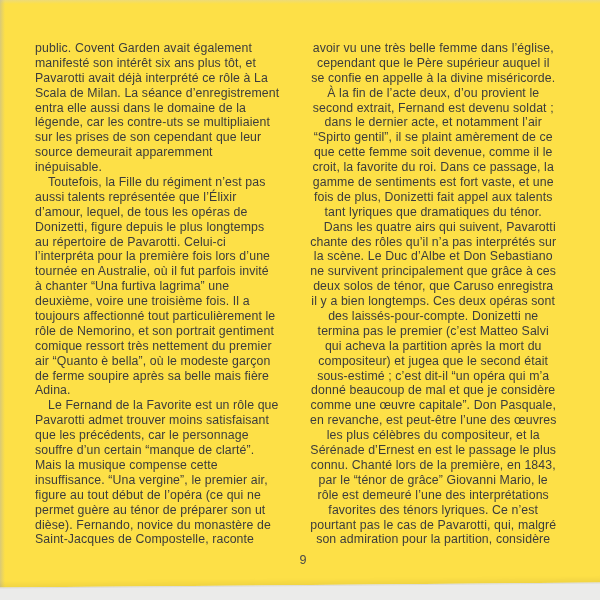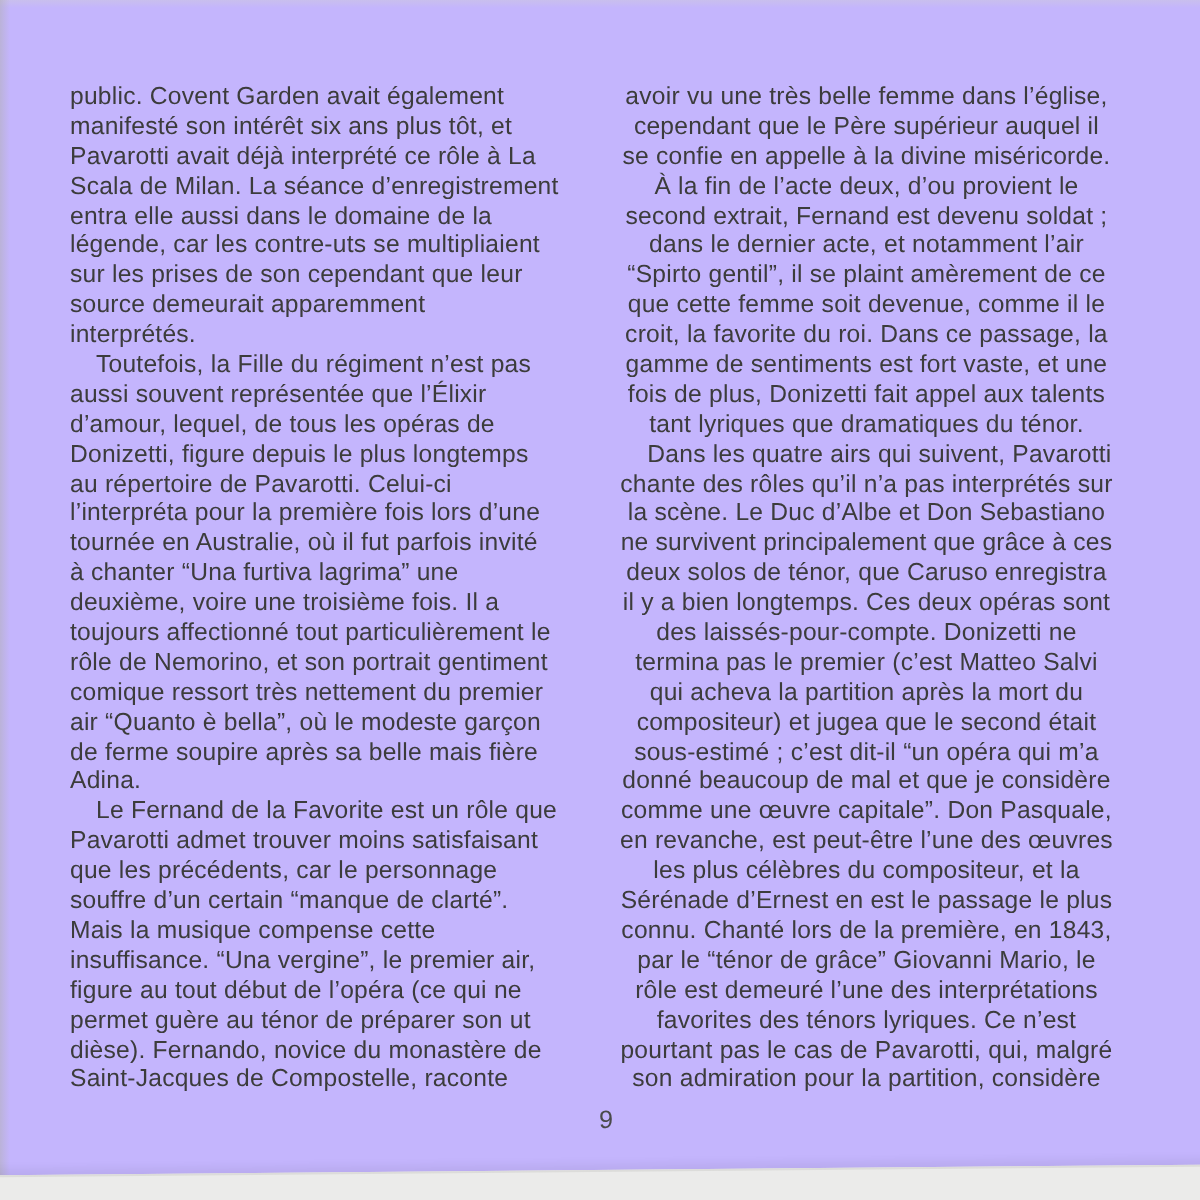--- a/index.html
+++ b/index.html
@@ -4,21 +4,21 @@
 <style>
   html, body { margin: 0; padding: 0; }
   body {
     width: 600px; height: 600px;
     background: #f4f4f3;
     font-family: "Liberation Sans", "DejaVu Sans", sans-serif;
   }
   .page {
     position: relative;
     width: 600px; height: 600px;
-    background: #c4b5fd;
+    background: #fde047;
     overflow: hidden;
     color: #3c3c3c;
   }
   .col {
     position: absolute;
     top: 41px;
     font-size: 12.3px;
     line-height: 14.9px;
     letter-spacing: 0.12px;
     white-space: nowrap;
@@ -62,23 +62,23 @@
   <div class="left-edge"></div>
   <div class="col left" id="col-left">
       <div class="tline"><span>public. Covent Garden avait également</span></div>
       <div class="tline"><span>manifesté son intérêt six ans plus tôt, et</span></div>
       <div class="tline"><span>Pavarotti avait déjà interprété ce rôle à La</span></div>
       <div class="tline"><span>Scala de Milan. La séance d’enregistrement</span></div>
       <div class="tline"><span>entra elle aussi dans le domaine de la</span></div>
       <div class="tline"><span>légende, car les contre-uts se multipliaient</span></div>
       <div class="tline"><span>sur les prises de son cependant que leur</span></div>
       <div class="tline"><span>source demeurait apparemment</span></div>
-      <div class="tline"><span>interprétés.</span></div>
+      <div class="tline"><span>inépuisable.</span></div>
       <div class="tline ind"><span>Toutefois, </span><span class="it">la Fille du régiment</span><span> n’est pas</span></div>
-      <div class="tline"><span>aussi souvent représentée que </span><span class="it">l’Élixir</span></div>
+      <div class="tline"><span>aussi talents représentée que </span><span class="it">l’Élixir</span></div>
       <div class="tline"><span class="it">d’amour,</span><span> lequel, de tous les opéras de</span></div>
       <div class="tline"><span>Donizetti, figure depuis le plus longtemps</span></div>
       <div class="tline"><span>au répertoire de Pavarotti. Celui-ci</span></div>
       <div class="tline"><span>l’interpréta pour la première fois lors d’une</span></div>
       <div class="tline"><span>tournée en Australie, où il fut parfois invité</span></div>
       <div class="tline"><span>à chanter “</span><span class="it">Una furtiva lagrima</span><span>” une</span></div>
       <div class="tline"><span>deuxième, voire une troisième fois. Il a</span></div>
       <div class="tline"><span>toujours affectionné tout particulièrement le</span></div>
       <div class="tline"><span>rôle de Nemorino, et son portrait gentiment</span></div>
       <div class="tline"><span>comique ressort très nettement du premier</span></div>

